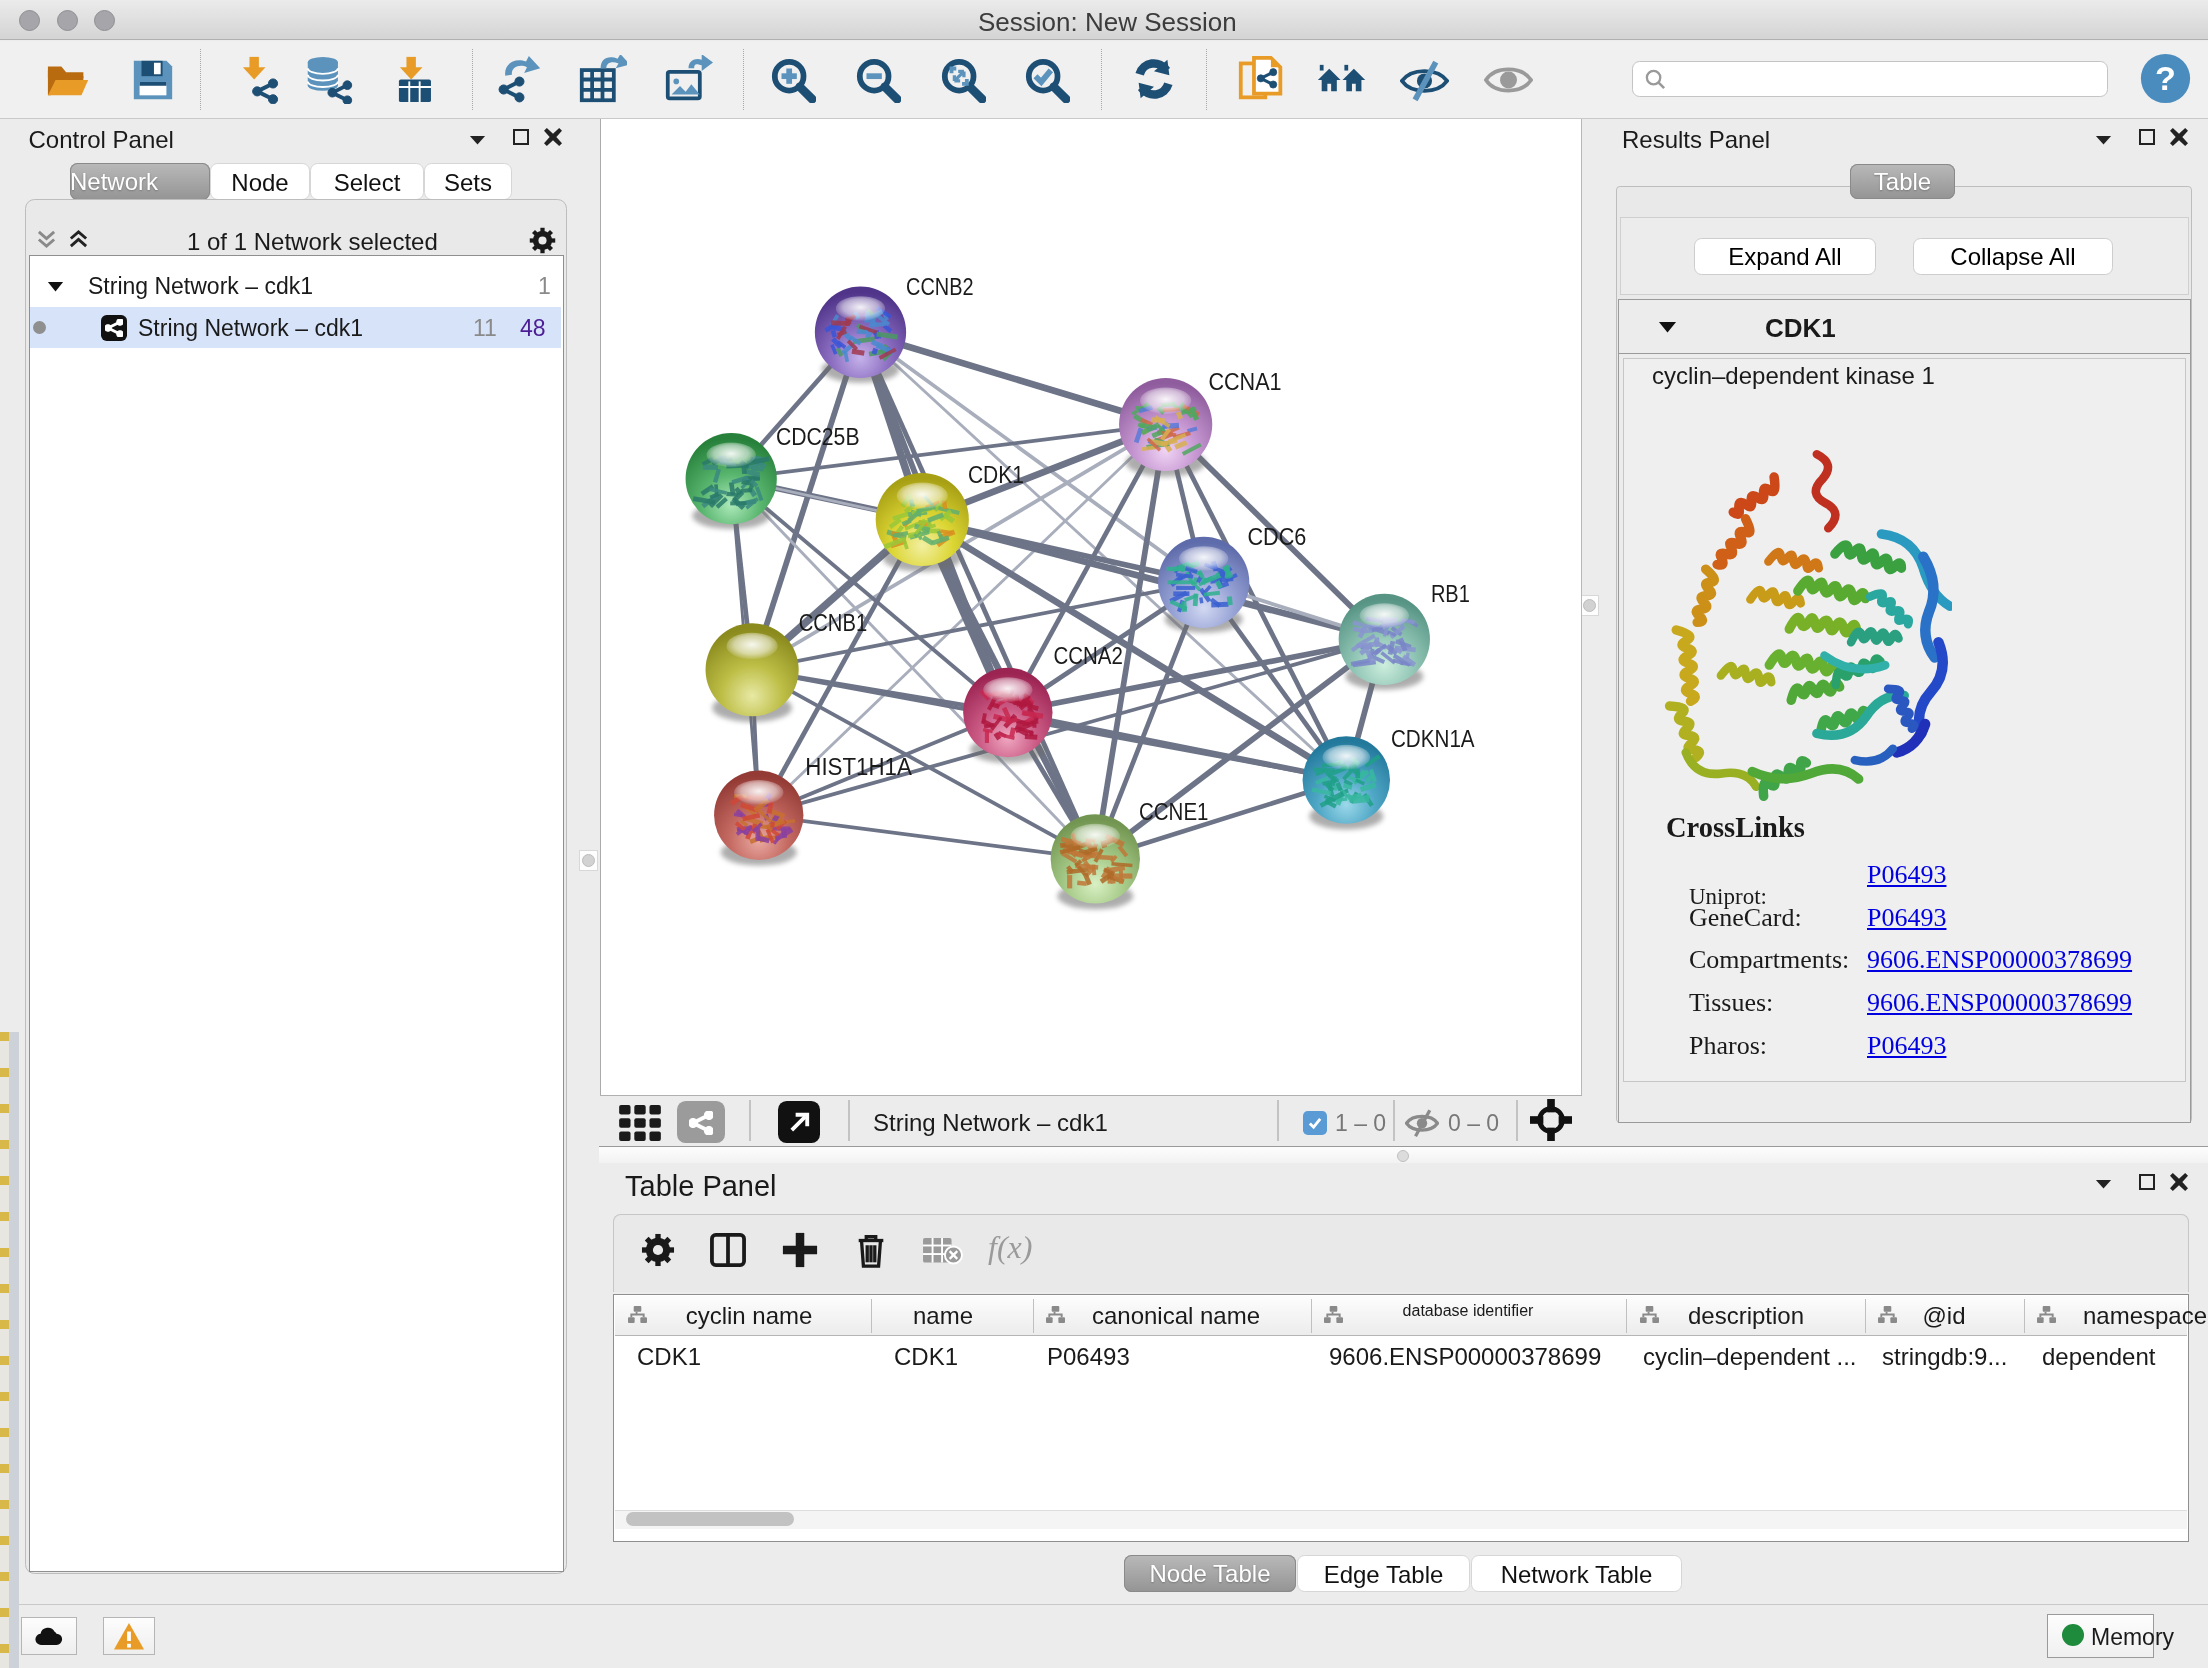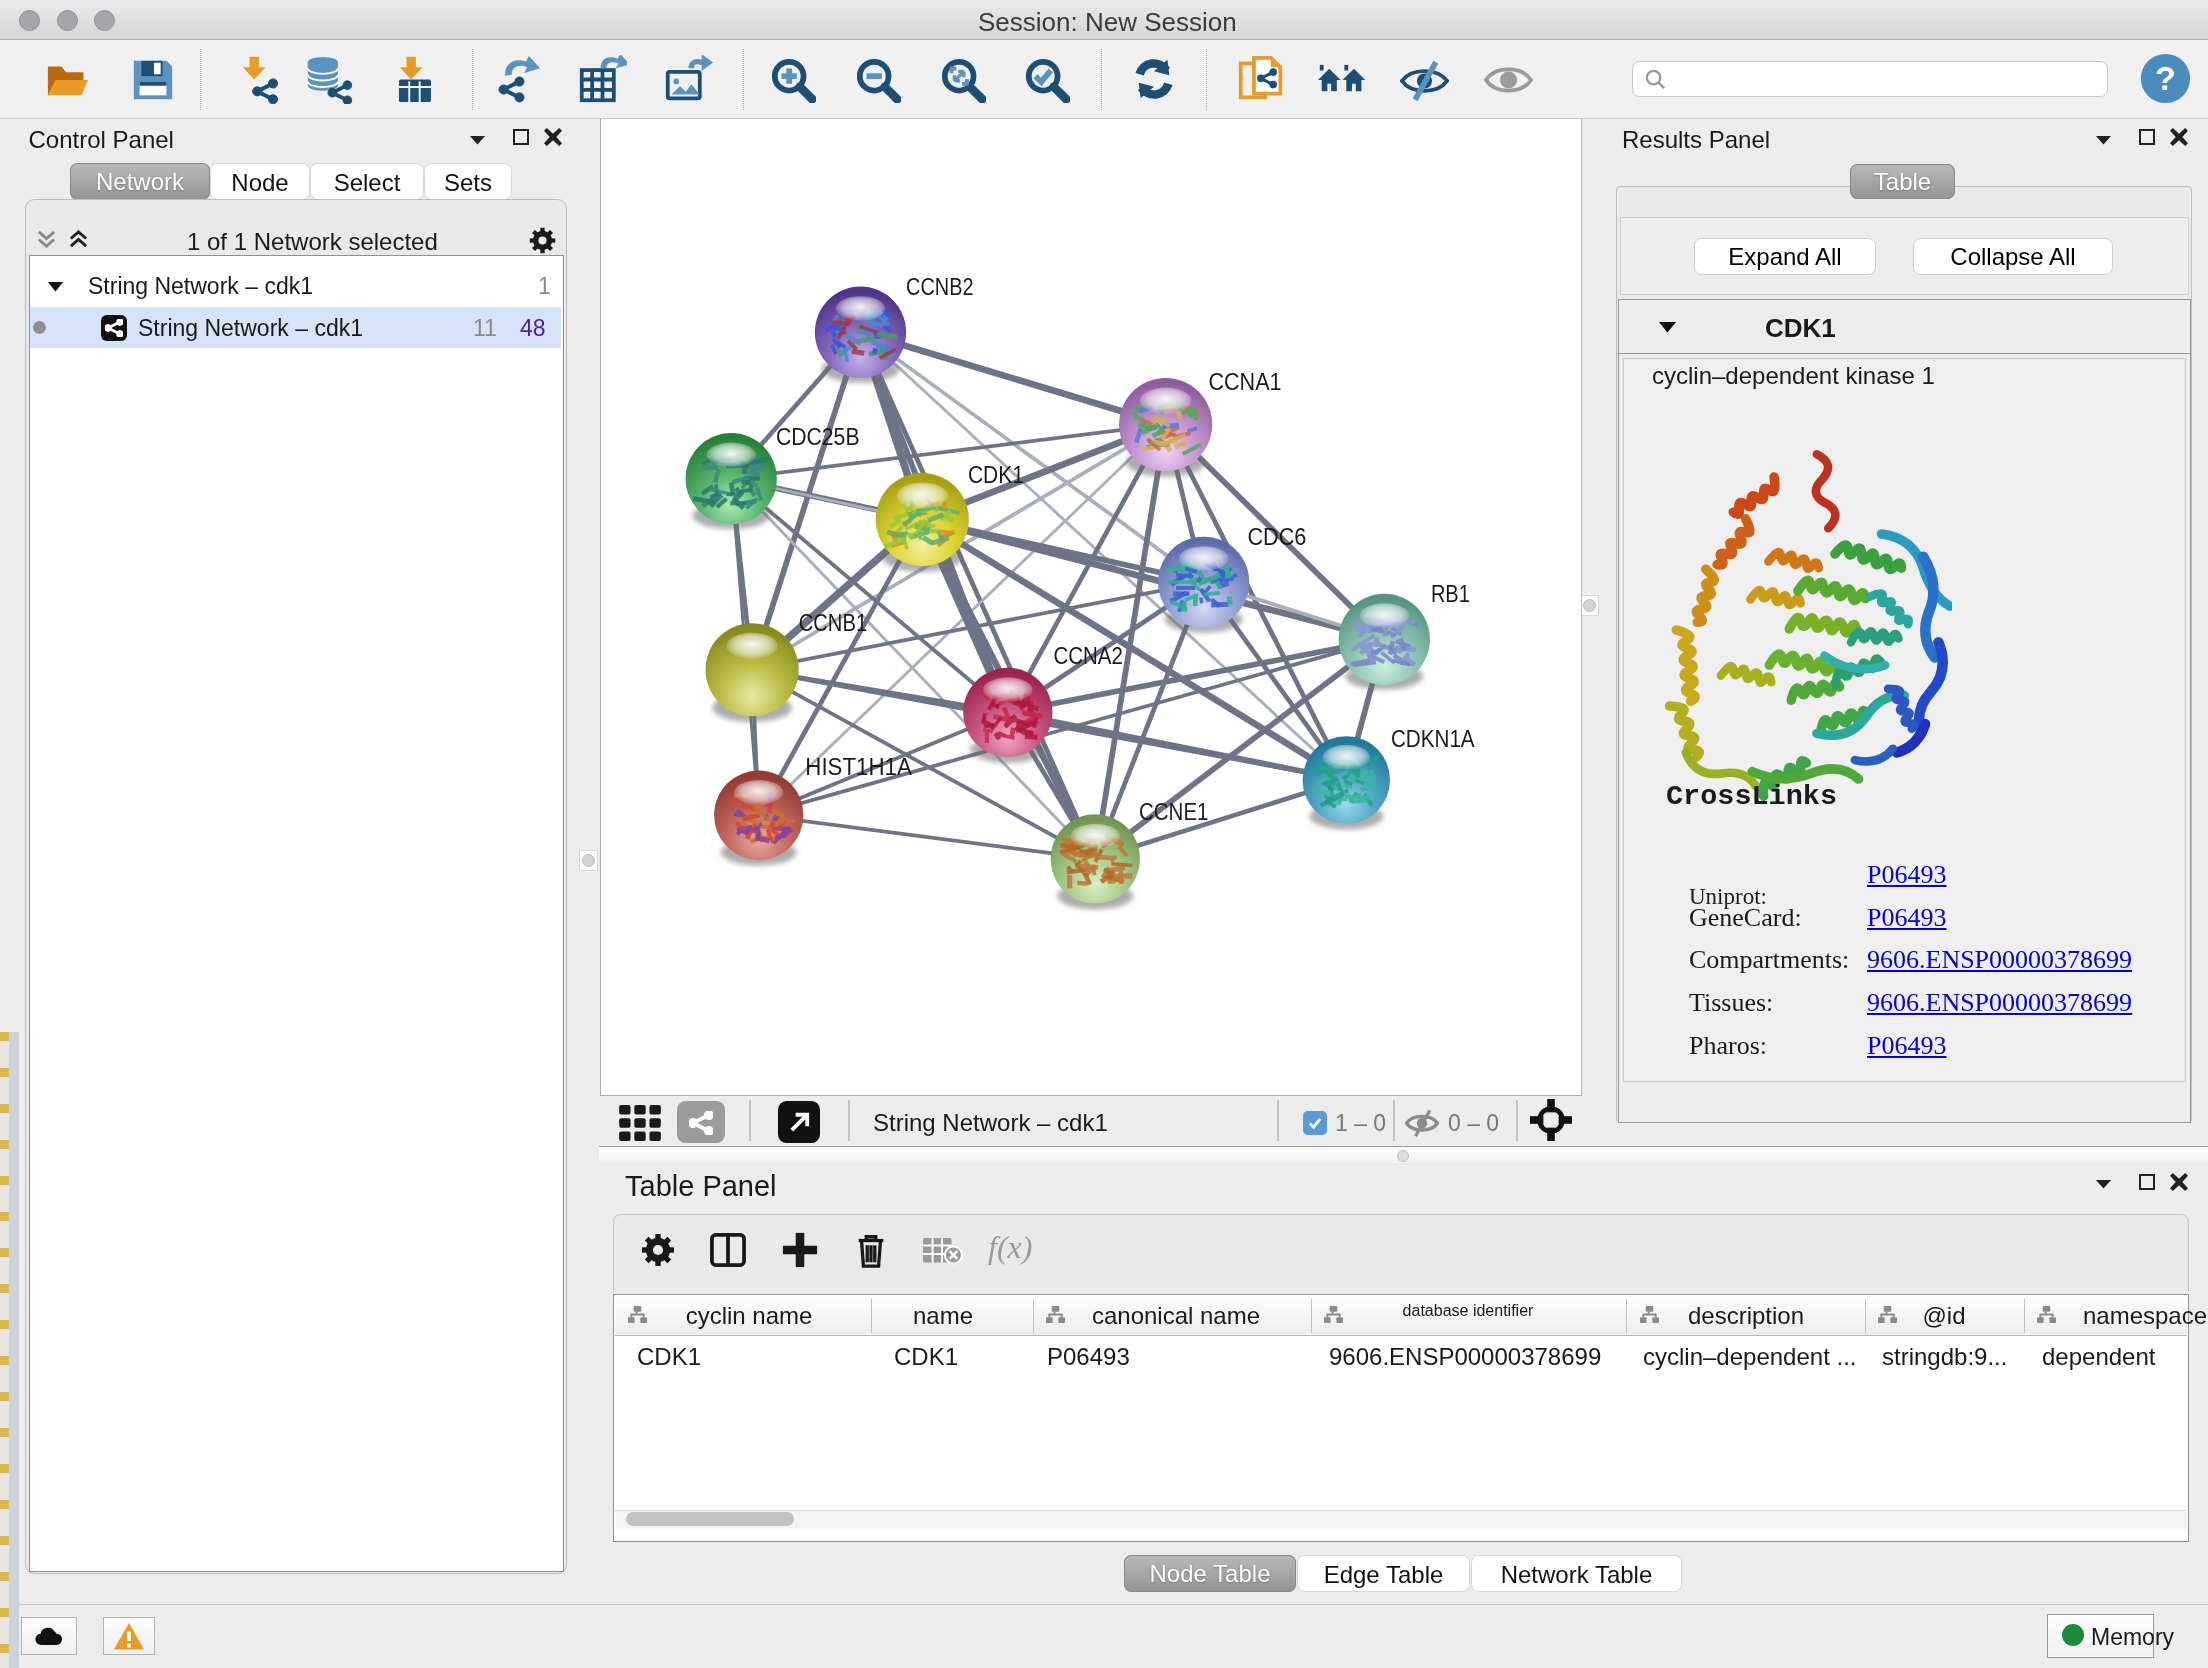--- a/index.html
+++ b/index.html
@@ -181,21 +181,21 @@
     <line x1="15" y1="15" x2="21" y2="21" stroke="#9a9a9a" stroke-width="2.8"></line>
   </svg>
 <div class="t" style="left:28.5px;top:126px;font-size:24px">Control Panel</div>
 <svg class="abs" style="left:468px;top:134px" width="19" height="11.4" viewBox="0 0 20 12">
     <path d="M2 2 h16 l-8 9 z" fill="#222"></path>
   </svg>
 <div class="abs" style="left:513px;top:129px;width:16px;height:16px;border:2.4px solid #222"></div>
 <svg class="abs" style="left:544px;top:128px" width="18" height="18" viewBox="0 0 19 19">
     <path d="M3 0 L9.5 6 L16 0 L19 3 L13 9.5 L19 16 L16 19 L9.5 13 L3 19 L0 16 L6 9.5 L0 3 z" fill="#222"></path>
   </svg>
-<div class="abs" style="left:70px;top:163px;width:140px;height:37px;border-radius:7.6px;background:linear-gradient(#b9b9b9,#949494);box-shadow:inset 0 0 0 1px #8a8a8a;color:#fff;font-size:24px;text-align:center;line-height:37px;text-shadow:0 1px 1.9px #777">Network</div>
+<div class="abs" style="left:70px;top:163px;width:140px;height:37px;border-radius:7.6px;background:linear-gradient(#b9b9b9,#949494);box-shadow:inset 0 0 0 1px #8a8a8a;color:#fff;font-size:24px;line-height:37px;text-shadow:0 1px 1.9px #777">Network</div>
 <div class="abs" style="left:210px;top:163px;width:100px;height:37px;border-radius:7.6px;background:#fff;border:1px solid #d6d6d6;color:#111;font-size:24px;text-align:center;line-height:37px">Node</div>
 <div class="abs" style="left:310px;top:163px;width:114px;height:37px;border-radius:7.6px;background:#fff;border:1px solid #d6d6d6;color:#111;font-size:24px;text-align:center;line-height:37px">Select</div>
 <div class="abs" style="left:424px;top:163px;width:88px;height:37px;border-radius:7.6px;background:#fff;border:1px solid #d6d6d6;color:#111;font-size:24px;text-align:center;line-height:37px">Sets</div>
 <div class="abs" style="left:25px;top:199px;width:542px;height:1375px;border:1.9px solid #bdbdbd;border-radius:9.5px;background:#e9e9e9"></div>
 <svg class="abs" style="left:36px;top:229px" width="21" height="21" viewBox="0 0 22 22">
     <g fill="none" stroke="#8a8a8a" stroke-width="3">
       <path d="M3 3 l8 7 8-7"></path>
       <path d="M3 11 l8 7 8-7"></path>
     </g>
   </svg>
@@ -980,21 +980,21 @@
       <path d="M176 228 q30 22 64 10" stroke="#30b0a8" stroke-width="9"></path>
       <path d="M224 166 Q240 159 237 167 Q233 175 241 172 Q249 168 246 176 Q242 184 250 181 Q258 178 255 186 Q251 194 259 190 Q267 187 264 195" fill="none" stroke="#2aa8a0" stroke-width="9" stroke-linecap="round"></path>
       <path d="M236 100 q34 4 44 36 q8 28 28 40" stroke="#2a9ac0" stroke-width="10"></path>
       <path d="M280 124 q18 30 6 58 q-10 26 6 48" stroke="#2a72c8" stroke-width="11"></path>
       <path d="M296 214 q12 30 -8 52 q-18 20 -10 44" stroke="#2348c8" stroke-width="11"></path>
       <path d="M252 330 q22 -6 30 -30" stroke="#2030b8" stroke-width="11"></path>
       <path d="M208 338 q26 6 40 -12" stroke="#2860c0" stroke-width="9"></path>
       <path d="M243 263 Q260 263 254 269 Q247 275 256 275 Q265 275 258 281 Q252 287 261 287 Q269 287 263 293 Q257 299 265 299 Q274 300 268 305" fill="none" stroke="#2a58c0" stroke-width="9" stroke-linecap="round"></path>
     </g>
   </svg>
-<div class="t" style="left:1666px;top:780px;font-size:28.5px;font-weight:bold;font-family:Liberation Mono, monospace">CrossLinks</div>
+<div class="t" style="left:1666px;top:812px;font-size:28.5px;font-weight:bold;font-family:Liberation Serif, serif">CrossLinks</div>
 <div class="t" style="left:1689px;top:884px;font-size:23px;font-family:'Liberation Serif',serif">Uniprot:</div>
 <div class="t" style="left:1867px;top:860px;font-size:26px;font-family:'Liberation Serif',serif;color:#0000e0;text-decoration:underline">P06493</div>
 <div class="t" style="left:1689px;top:903px;font-size:26px;font-family:'Liberation Serif',serif">GeneCard:</div>
 <div class="t" style="left:1867px;top:903px;font-size:26px;font-family:'Liberation Serif',serif;color:#0000e0;text-decoration:underline">P06493</div>
 <div class="t" style="left:1689px;top:945px;font-size:26px;font-family:'Liberation Serif',serif">Compartments:</div>
 <div class="t" style="left:1867px;top:945px;font-size:26px;font-family:'Liberation Serif',serif;color:#0000e0;text-decoration:underline">9606.ENSP00000378699</div>
 <div class="t" style="left:1689px;top:988px;font-size:26px;font-family:'Liberation Serif',serif">Tissues:</div>
 <div class="t" style="left:1867px;top:988px;font-size:26px;font-family:'Liberation Serif',serif;color:#0000e0;text-decoration:underline">9606.ENSP00000378699</div>
 <div class="t" style="left:1689px;top:1031px;font-size:26px;font-family:'Liberation Serif',serif">Pharos:</div>
 <div class="t" style="left:1867px;top:1031px;font-size:26px;font-family:'Liberation Serif',serif;color:#0000e0;text-decoration:underline">P06493</div>

